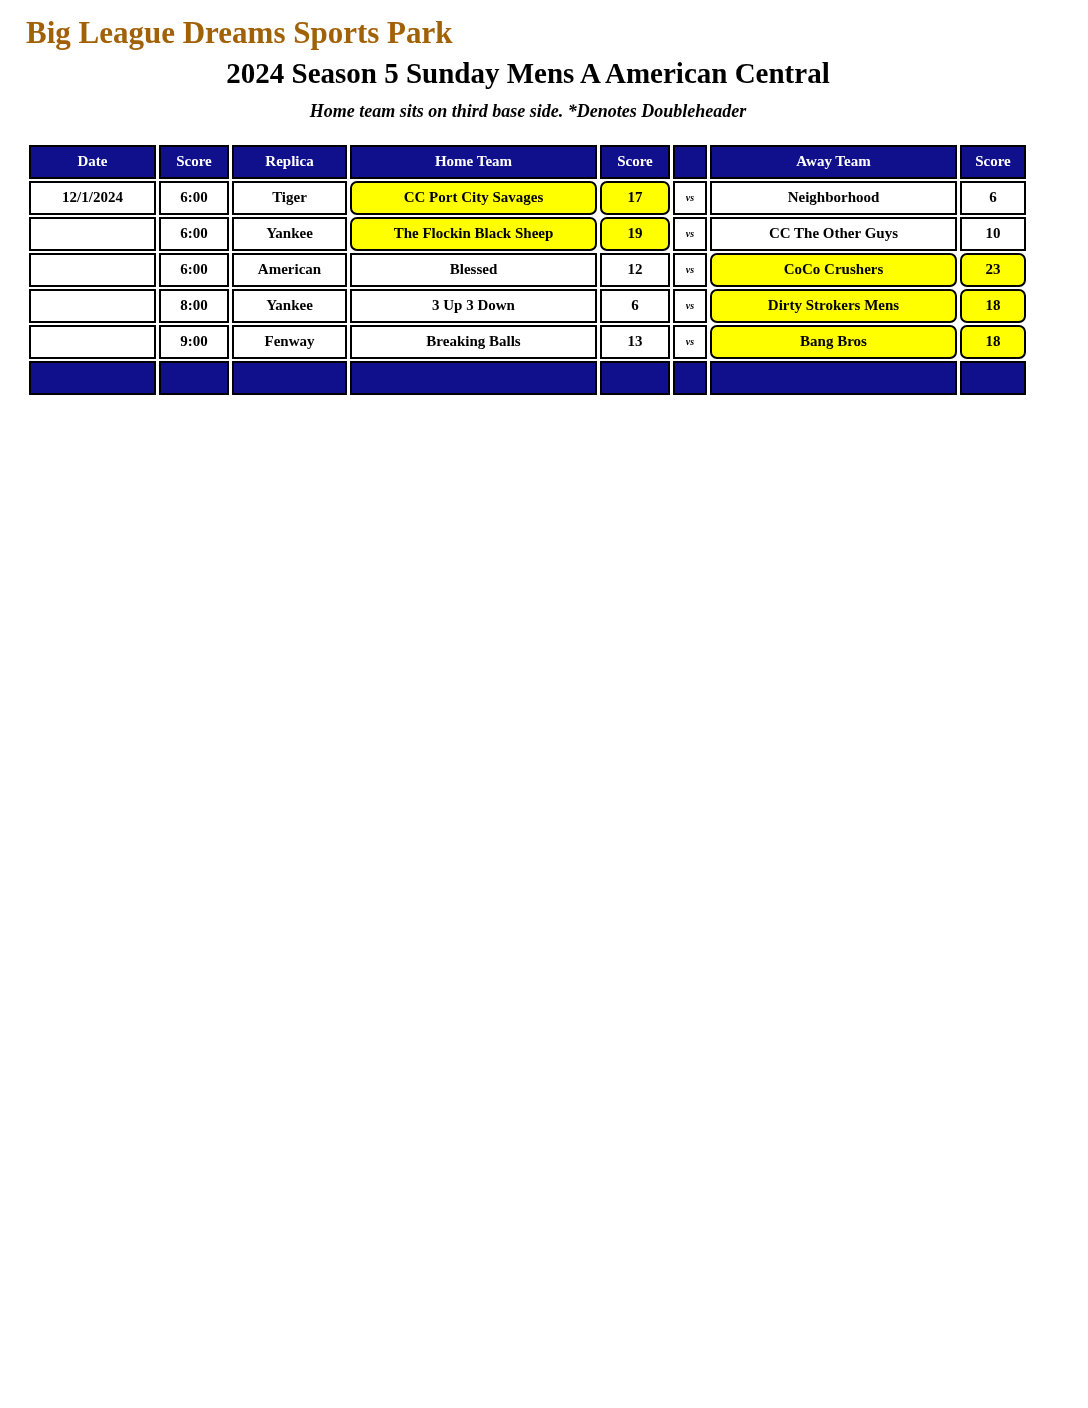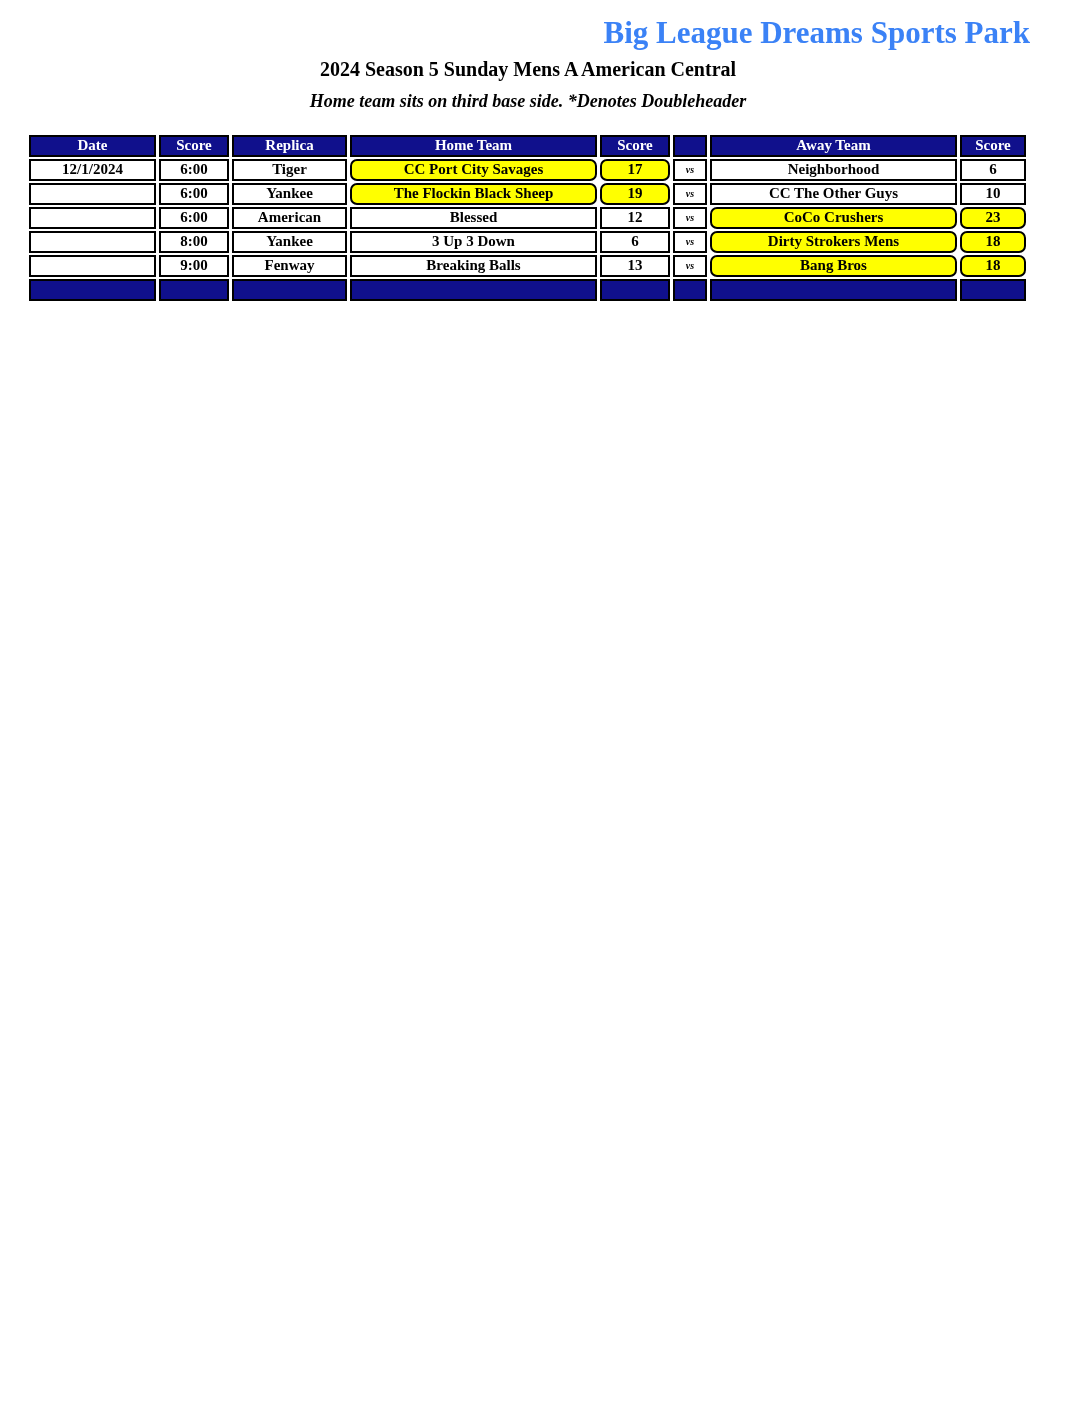--- a/index.html
+++ b/index.html
@@ -8,31 +8,31 @@
     background: #ffffff;
     width: 1088px;
     height: 1408px;
     font-family: "Liberation Serif", serif;
   }
   .sheet {
     width: 1004px;
     margin: 16px 0 0 26px;
   }
   .page-title {
-    text-align: right;
+    text-align: left;
     font-weight: bold;
     font-size: 31px;
     line-height: 1.1;
-    color: #3b82f6;
+    color: #a16207;
     margin: 6px 0 2px 0;
   }
   .page-subtitle {
     text-align: center;
     font-weight: bold;
-    font-size: 20px;
+    font-size: 29px;
     line-height: 1.1;
     color: #000000;
     margin: 8px 0 2px 0;
   }
   .page-note {
     text-align: center;
     font-weight: bold;
     font-style: italic;
     font-size: 18px;
     line-height: 1.1;
@@ -42,21 +42,21 @@
   table.schedule {
     border-collapse: separate;
     border-spacing: 3px 2px;
     table-layout: fixed;
     margin: 0;
   }
   table.schedule th,
   table.schedule td {
     border: 2px solid #000000;
     box-sizing: border-box;
-    height: 22px;
+    height: 34px;
     padding: 0 2px;
     font-size: 15px;
     font-weight: bold;
     text-align: center;
     vertical-align: middle;
     overflow: hidden;
     white-space: nowrap;
     background: #ffffff;
     color: #000000;
   }

